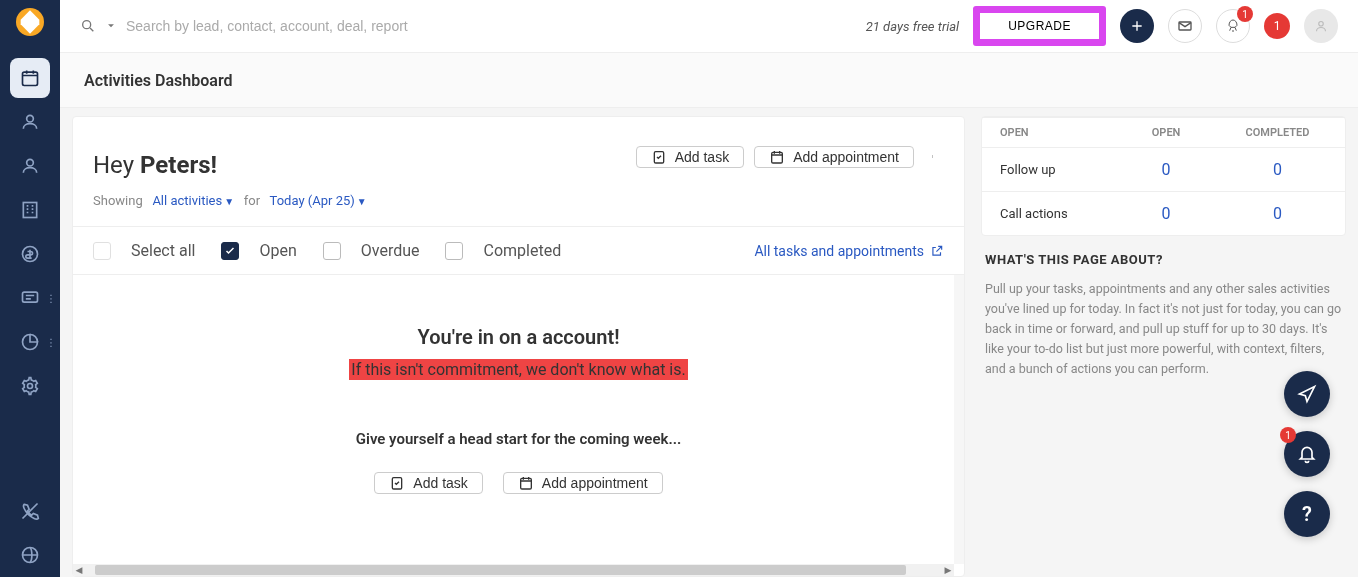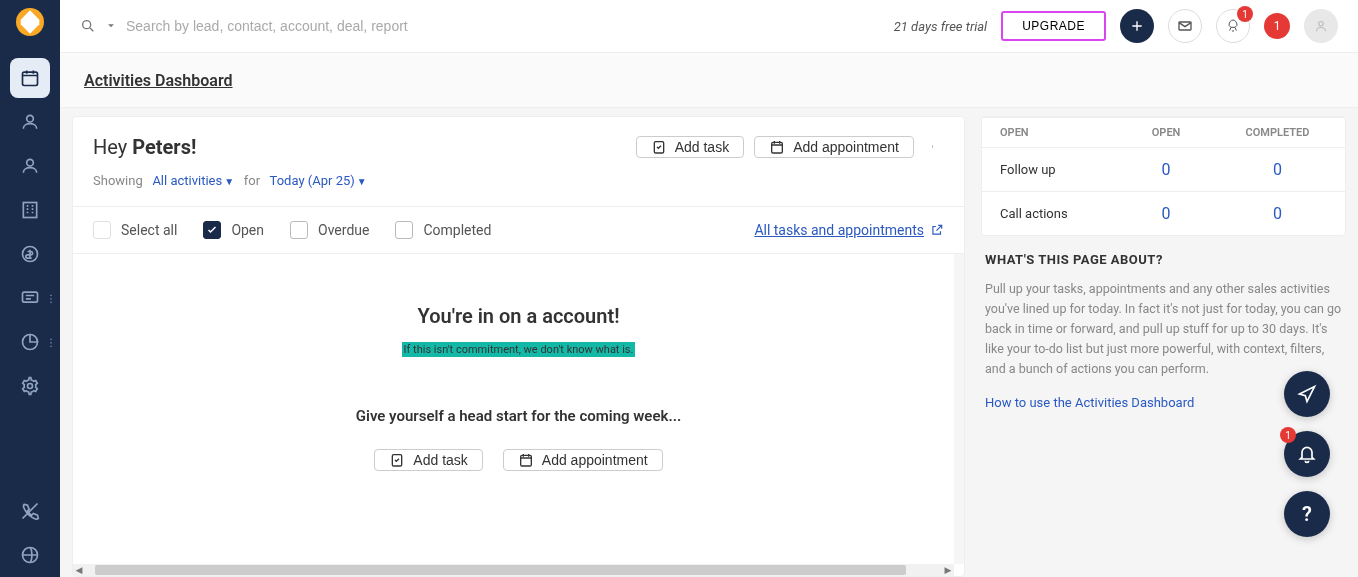--- a/index.html
+++ b/index.html
@@ -87,23 +87,23 @@
   }
   .search-input::placeholder { color: #aaa; }
   .topbar-right {
     margin-left: auto;
     display: flex;
     align-items: center;
     gap: 14px;
   }
   .trial-text { font-style: italic; font-size: 13px; color: #555; }
   .upgrade-btn {
-    border: 2px solid #d946ef;
+    border: 7px solid #d946ef;
     background: #fff;
-    padding: 6px 19px;
+    padding: 6px 28px;
     font-size: 12px;
     letter-spacing: 0.5px;
     border-radius: 3px;
     cursor: pointer;
   }
   .circle-btn {
     width: 34px; height: 34px;
     border-radius: 50%;
     display: flex;
     align-items: center;
@@ -151,21 +151,20 @@
   .page-header {
     position: absolute;
     left: 60px; top: 52px; right: 0;
     height: 56px;
     background: #fafafa;
     border-top: 1px solid #eee;
     border-bottom: 1px solid #eee;
     display: flex;
     align-items: center;
     padding: 0 24px;
-    text-decoration: underline;
   }
   .page-title {
     font-size: 16px;
     font-weight: 600;
     color: #333;
   }
   
   .content {
     position: absolute;
     left: 60px; top: 108px; right: 0; bottom: 0;
@@ -180,21 +179,21 @@
     border-radius: 4px;
     display: flex;
     flex-direction: column;
     overflow: hidden;
   }
   .greeting-row {
     padding: 18px 20px 10px 20px;
     display: flex;
     align-items: center;
   }
-  .greeting { font-size: 20px; color: #333; }
+  .greeting { font-size: 24px; color: #333; margin-top: 16px; }
   .greeting strong { font-weight: 700; }
   .greeting-actions {
     margin-left: auto;
     display: flex;
     gap: 10px;
     align-items: center;
   }
   .outline-btn {
     border: 1px solid #ccc;
     background: #fff;
@@ -224,54 +223,53 @@
   }
   .filter-row .link { color: #2a59c2; cursor: pointer; }
   .caret { font-size: 10px; margin-left: 2px; }
   .checkbox-row {
     padding: 14px 20px;
     display: flex;
     align-items: center;
     gap: 26px;
     border-bottom: 1px solid #eee;
   }
-  .cb-item { display: flex; align-items: center; gap: 10px; font-size: 14px; color: #555; cursor: pointer; }
+  .cb-item { display: flex; align-items: center; gap: 20px; font-size: 16px; color: #555; cursor: pointer; }
   .cb-box {
     width: 18px; height: 18px;
     border: 1px solid #bbb;
     border-radius: 3px;
     display: flex;
     align-items: center;
     justify-content: center;
     background: #fff;
   }
   .cb-box.checked { background: #1a2b4a; border-color: #1a2b4a; color: #fff; }
   .cb-box.select-all { border-color: #e0e0e0; }
   .cb-row-right {
     margin-left: auto;
     display: flex;
     align-items: center;
     gap: 6px;
     color: #2a59c2;
     font-size: 14px;
     cursor: pointer;
-    text-decoration: underline;
   }
   .empty-area {
     flex: 1;
     position: relative;
     overflow: auto;
     padding-top: 50px;
     text-align: center;
   }
   .empty-title { font-size: 20px; font-weight: 600; color: #333; margin-bottom: 10px; }
   .empty-sub {
-    font-size: 11px;
+    font-size: 16px;
     color: #333;
-    background: #14b8a6;
+    background: #ef4444;
     display: inline-block;
     padding: 1px 2px;
   }
   .empty-head {
     margin-top: 50px;
     font-size: 15px;
     font-weight: 600;
     color: #333;
     margin-bottom: 24px;
   }
@@ -600,21 +598,20 @@
             <td class="num">0</td>
             <td class="num">0</td>
           </tr>
         </tbody>
       </table>
     </div>
 
     <div class="about-section">
       <div class="about-title">WHAT'S THIS PAGE ABOUT?</div>
       <div class="about-text">Pull up your tasks, appointments and any other sales activities you've lined up for today. In fact it's not just for today, you can go back in time or forward, and pull up stuff for up to 30 days. It's like your to-do list but just more powerful, with context, filters, and a bunch of actions you can perform.</div>
-      <a class="about-link">How to use the Activities Dashboard</a>
     </div>
   </div>
 </div>
 
 <div class="float-btn" style="bottom: 160px;">
   <svg viewBox="0 0 24 24" fill="none" stroke="currentColor" stroke-width="2">
       <path d="M3 12l18-9-9 18-2-7-7-2z"></path>
     </svg>
 </div>
 <div class="float-btn" style="bottom: 100px;">

